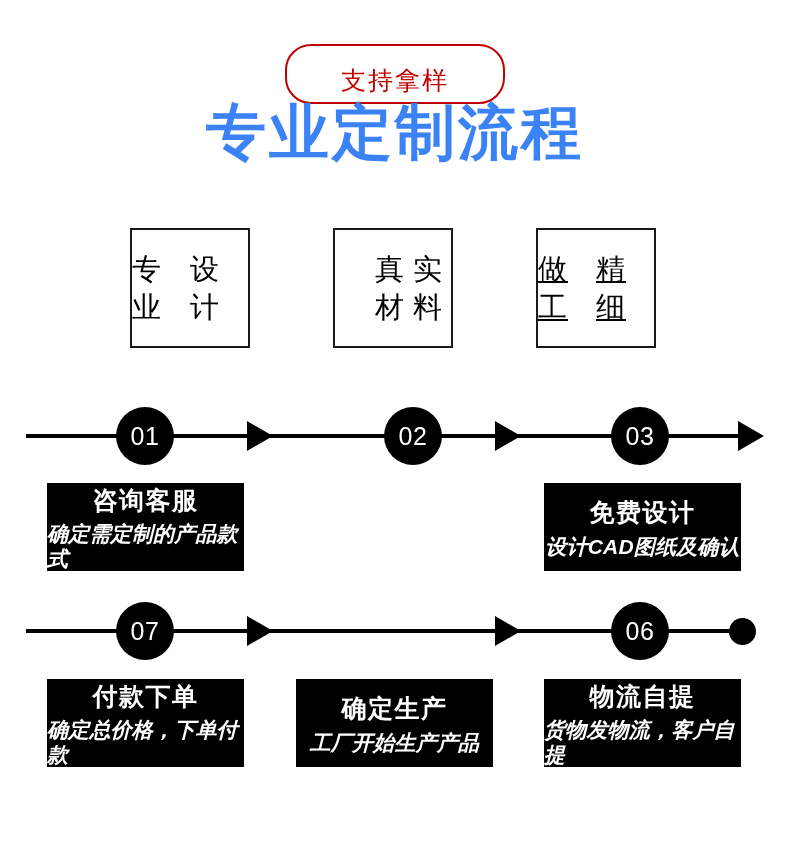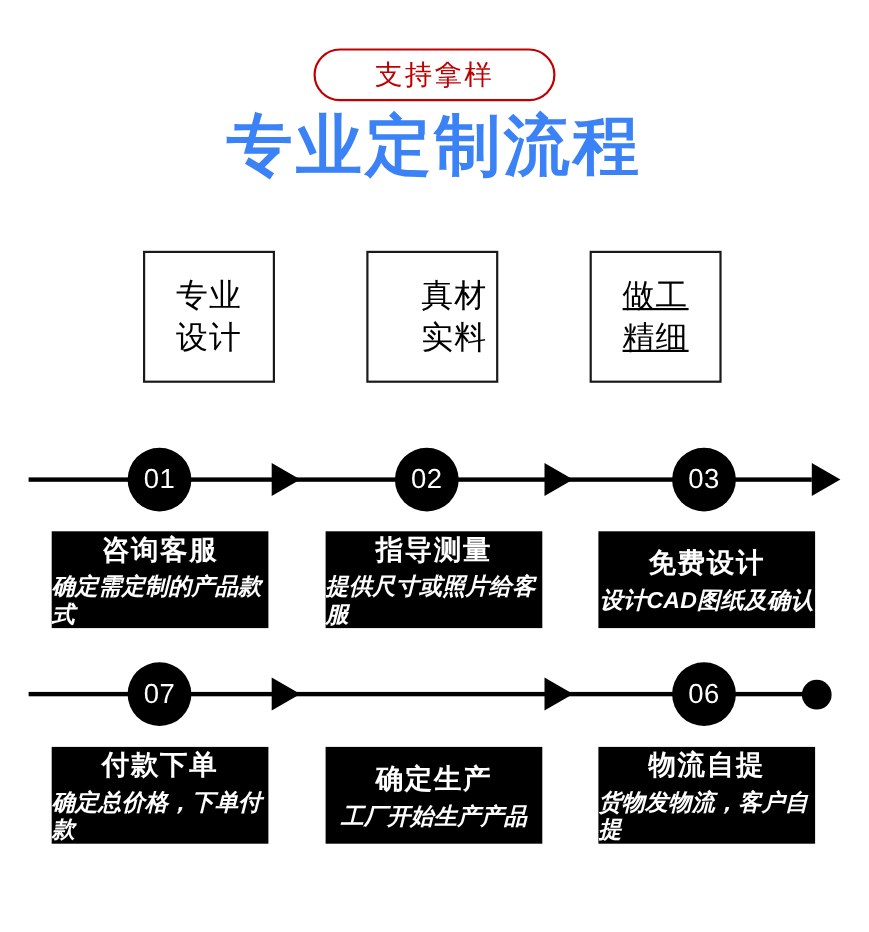--- a/index.html
+++ b/index.html
@@ -25,21 +25,21 @@
     display: flex;
     justify-content: center;
   }
   .badge {
     border: 2.5px solid #c00000;
     border-radius: 26px;
     color: #c00000;
     font-size: 25px;
     font-weight: 500;
     letter-spacing: 2px;
-    padding: 10px 54px 9px 54px;
+    padding: 22px 54px 9px 54px;
     line-height: 1;
     white-space: nowrap;
   }
 
   
   .title {
     position: absolute;
     top: 96px;
     left: 0;
     width: 790px;
@@ -60,21 +60,21 @@
     height: 124px;
   }
   .feature-box {
     position: absolute;
     top: 0;
     width: 120px;
     height: 120px;
     border: 2px solid #1a1a1a;
     box-sizing: border-box;
     display: flex;
-    flex-direction: column;
+    flex-direction: row;
     align-items: center;
     justify-content: center;
     font-size: 29px;
     line-height: 1.32;
     letter-spacing: 1px;
   }
   .feature-box.f0 { left: 0px; }
   .feature-box.f1 { left: 203px; padding-left: 40px; }
   .feature-box.f2 { left: 406px; text-decoration: underline; }
   .feature-line { display: block; }
@@ -106,21 +106,21 @@
     background: #000000;
     color: #ffffff;
     display: flex;
     align-items: center;
     justify-content: center;
     font-size: 25px;
     font-weight: 400;
     letter-spacing: 0.5px;
   }
   .tl-node.n0 { left: 116px; }
-  .tl-node.n1 { left: 359px; }
+  .tl-node.n1 { left: 384px; }
   .tl-node.n2 { left: 611px; }
 
   .tl-arrow {
     position: absolute;
     top: 16px;
     width: 0;
     height: 0;
     border-left: 26px solid #000000;
     border-top: 15px solid transparent;
     border-bottom: 15px solid transparent;
@@ -214,24 +214,20 @@
   <div class="tl-node n0">01</div>
   <div class="tl-node n1">02</div>
   <div class="tl-node n2">03</div>
 </div>
 
 <div class="cards row0">
   <div class="card c0">
     <div class="card-title">咨询客服</div>
     <div class="card-sub">确定需定制的产品款式</div>
   </div>
-  <div class="card c1">
-    <div class="card-title">指导测量</div>
-    <div class="card-sub">提供尺寸或照片给客服</div>
-  </div>
   <div class="card c2">
     <div class="card-title">免费设计</div>
     <div class="card-sub">设计CAD图纸及确认</div>
   </div>
 </div>
 
 <div class="timeline row1">
   <div class="tl-line"></div>
   <div class="tl-arrow a0"></div>
   <div class="tl-arrow a1"></div>

